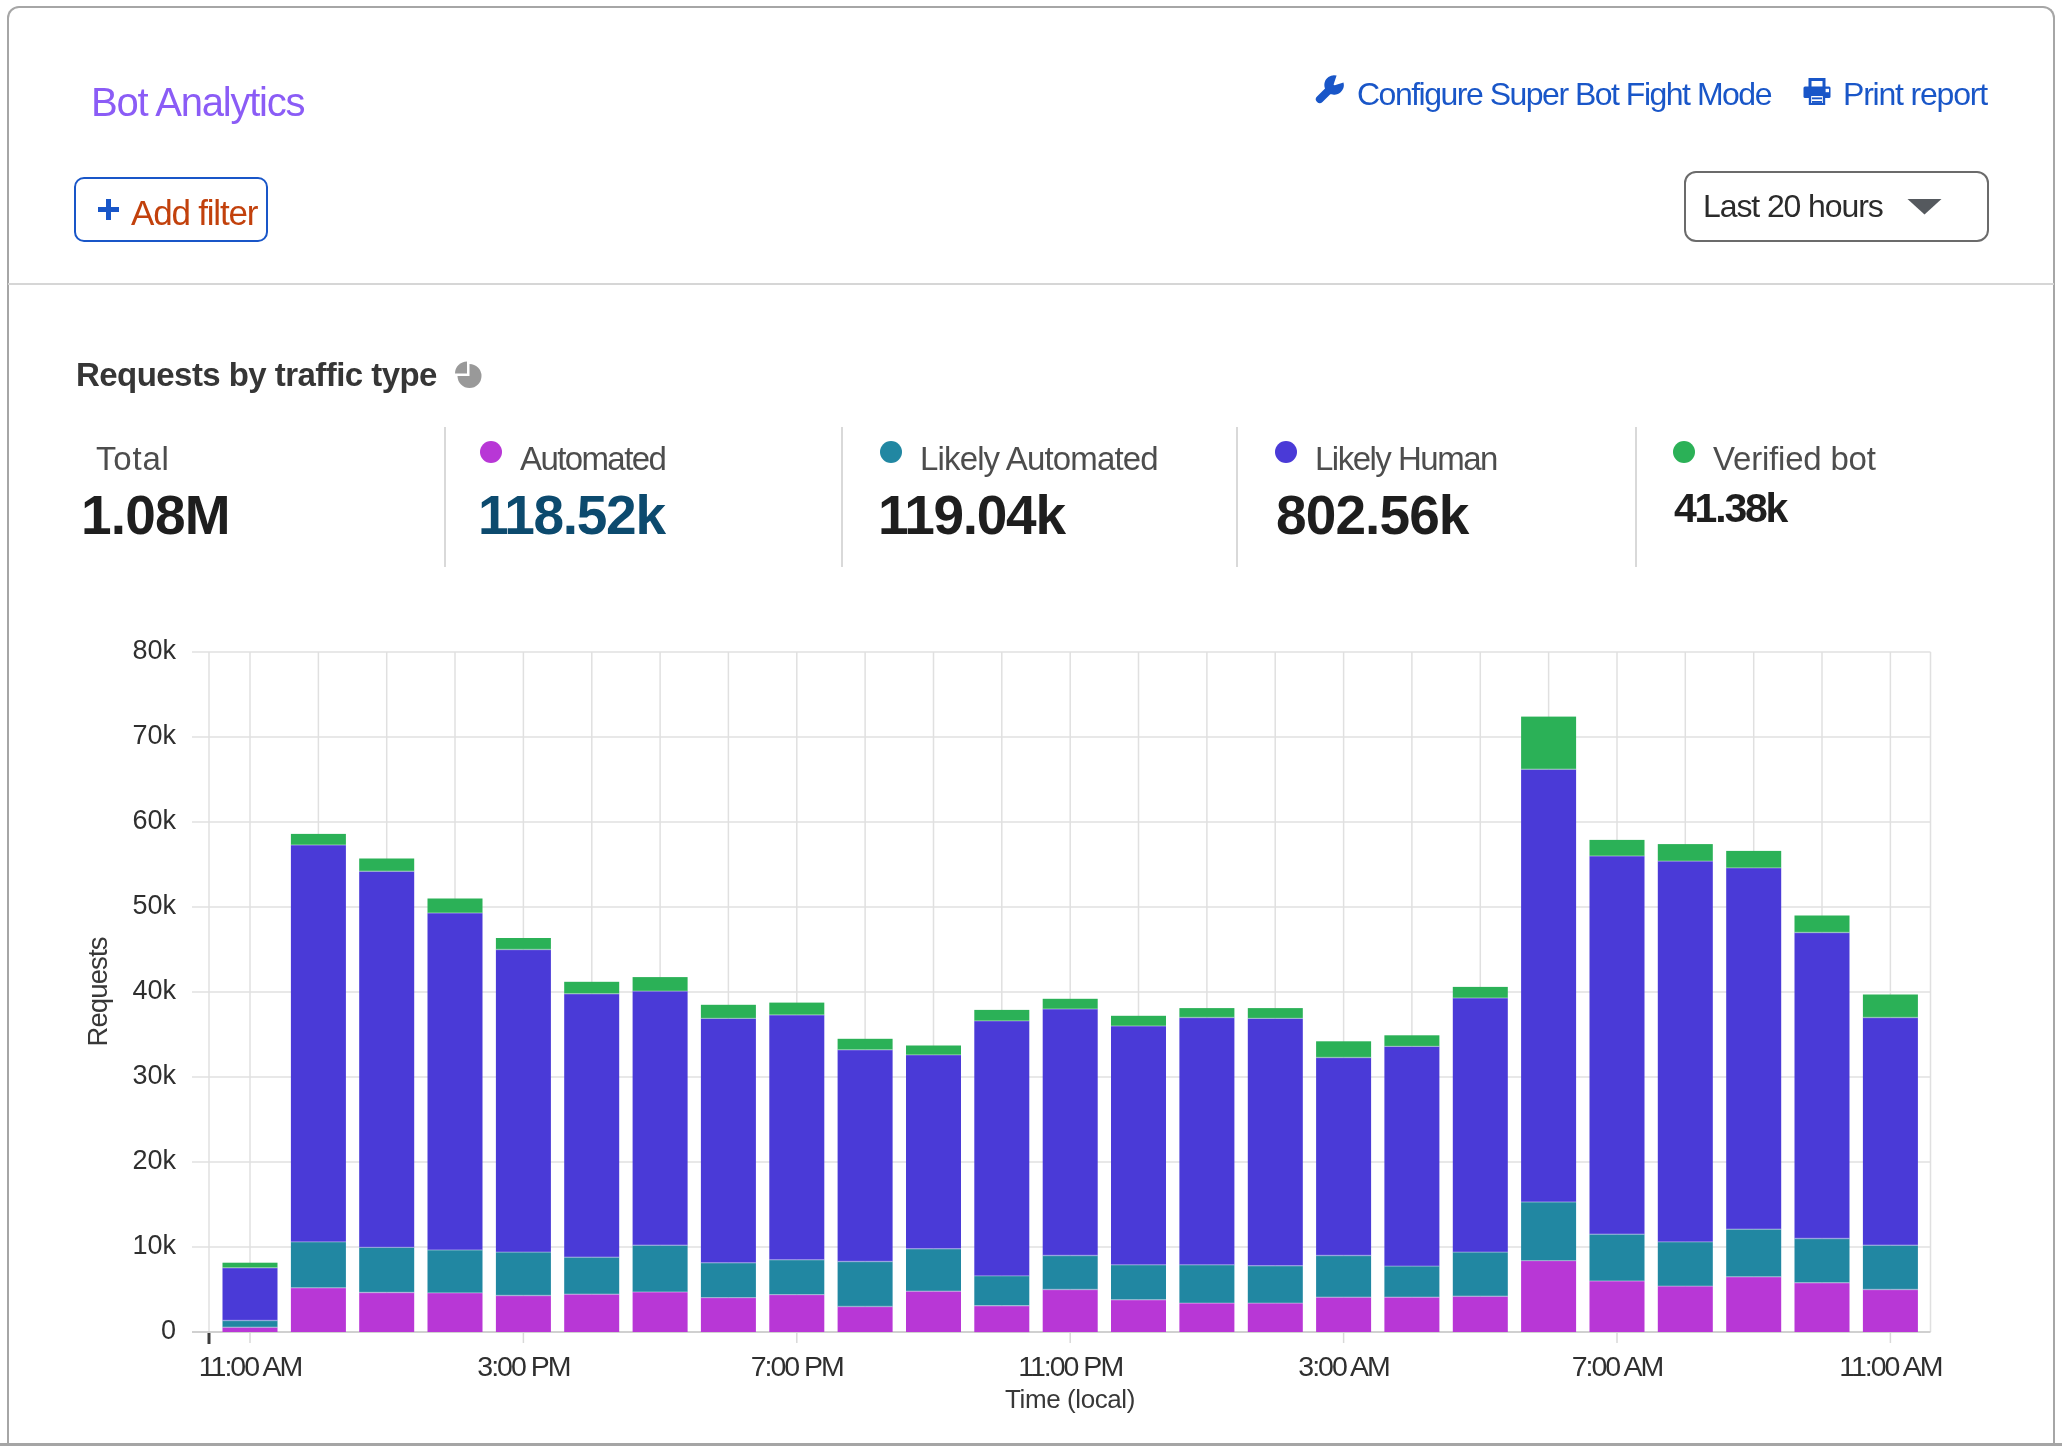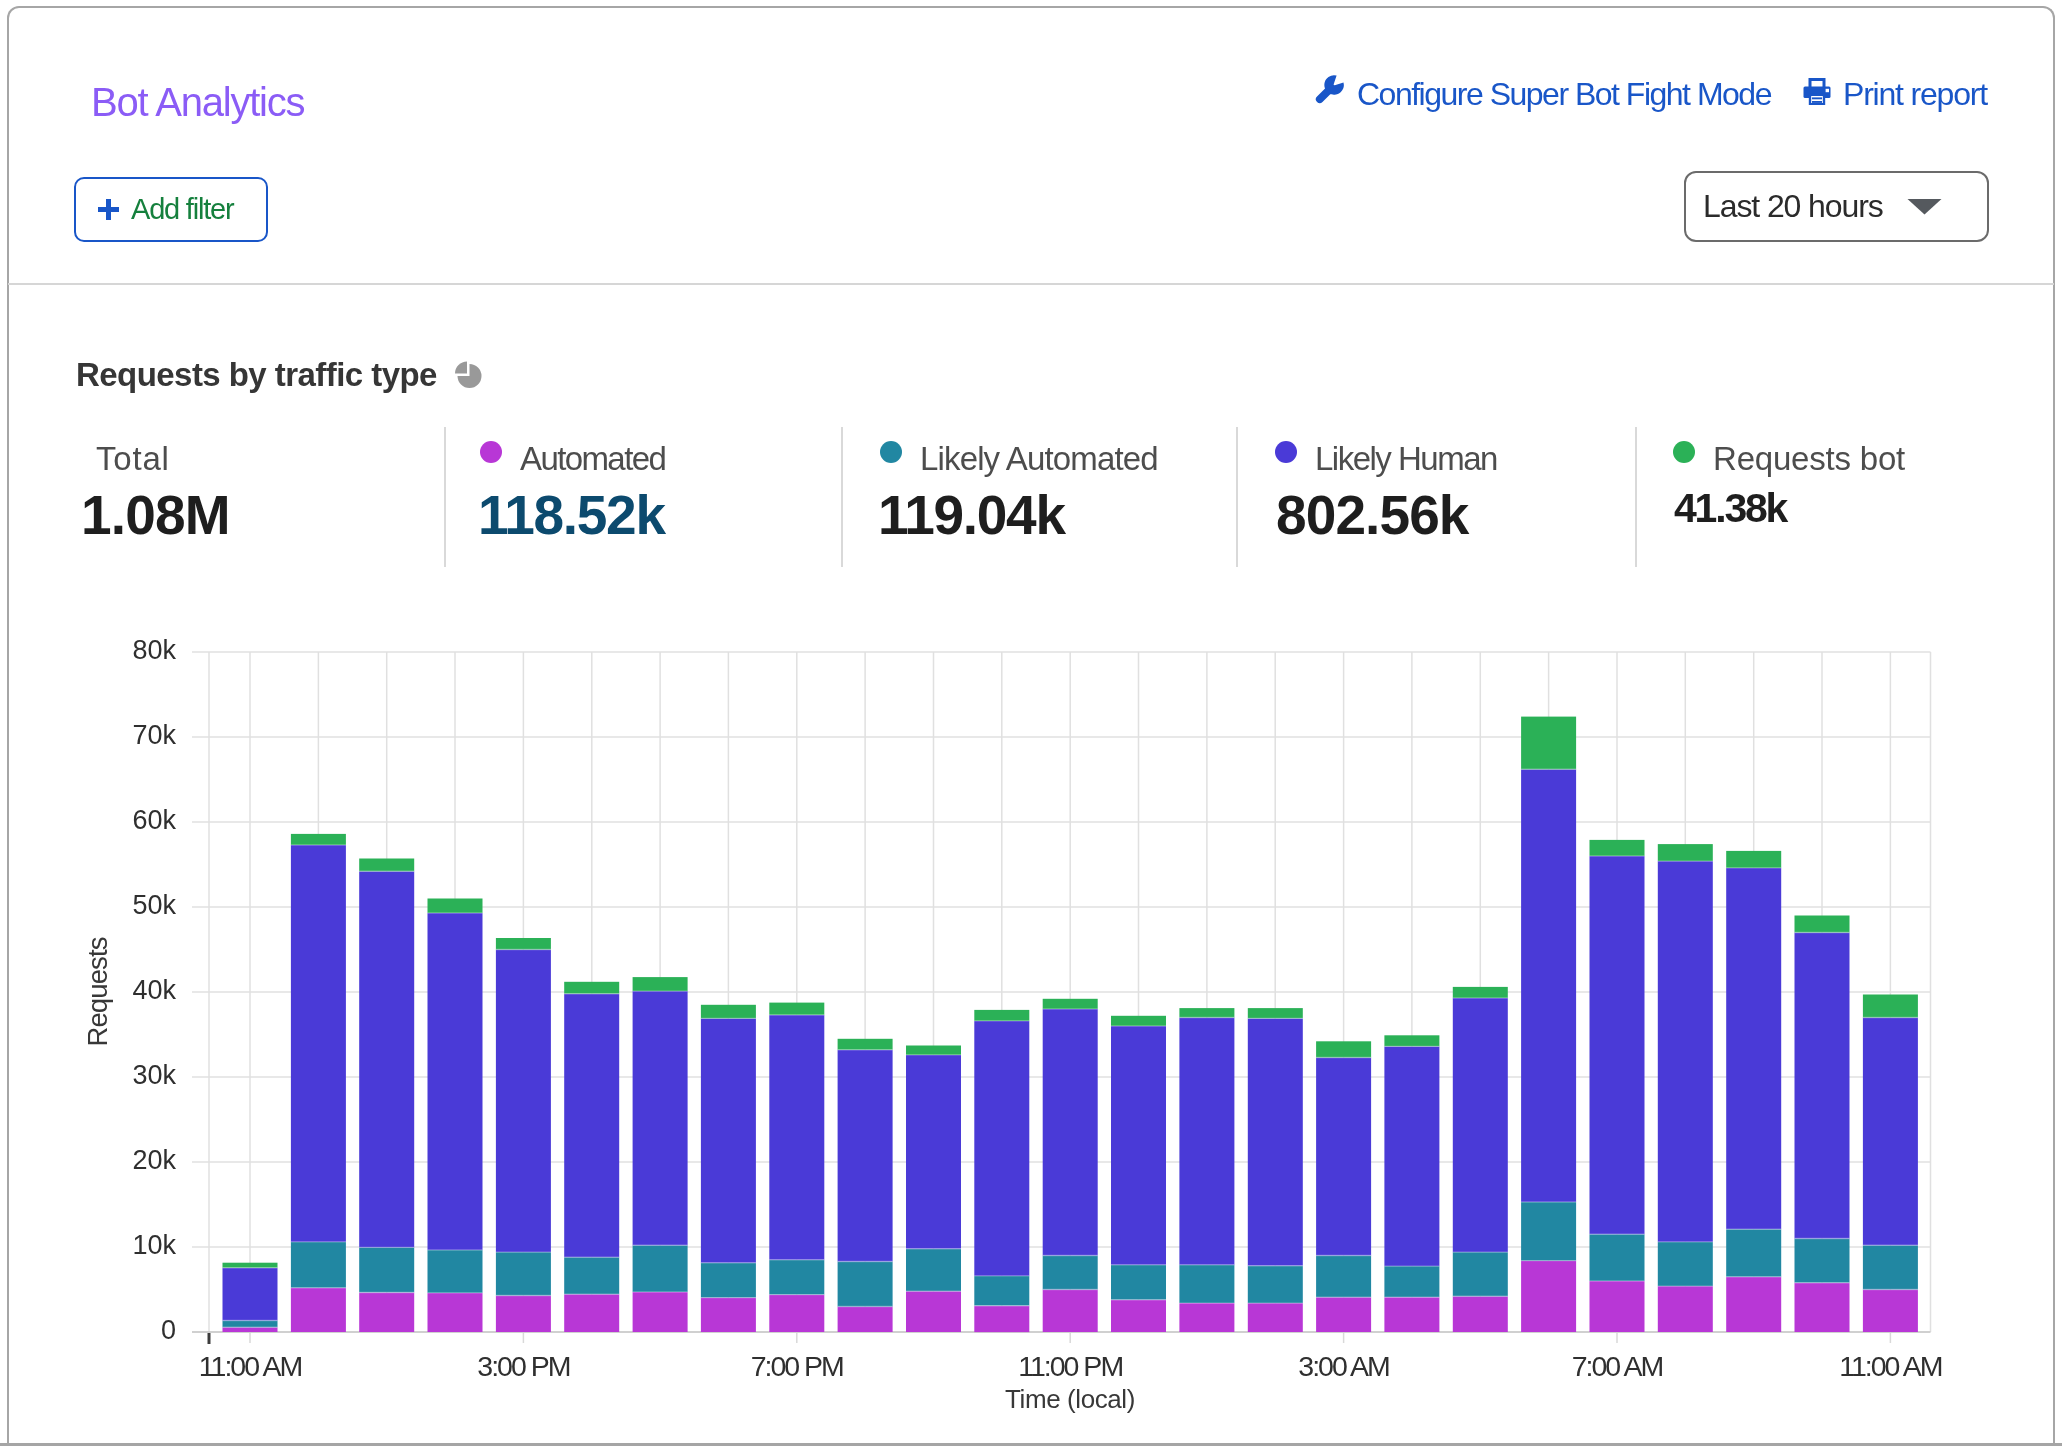--- a/index.html
+++ b/index.html
@@ -24,21 +24,21 @@
 <rect x="7" y="16.8" width="14" height="9.4" fill="#ffffff" stroke="#1956c8" stroke-width="2.4"></rect>
 <rect x="9" y="19.4" width="10" height="1.9" fill="#1956c8"></rect>
 <rect x="9" y="23" width="10" height="1.9" fill="#1956c8"></rect>
 </svg>
   <div style="position:absolute;left:1843px;top:78px;font-size:32px;letter-spacing:-1.2px;color:#1956c8;line-height:1;">Print report</div>
 
   <div style="position:absolute;left:74px;top:177px;width:194px;height:65px;border:2px solid #1956c8;border-radius:10px;"></div>
   <svg width="23" height="23" viewBox="0 0 23 23" style="position:absolute;left:97px;top:198px;">
     <path d="M11.5 1 V22 M1 11.5 H22" stroke="#1956c8" stroke-width="5"></path>
   </svg>
-  <div style="position:absolute;left:131px;top:195px;font-size:29px;letter-spacing:-1.2px;color:#15803d;line-height:1;">Add filter</div>
+  <div style="position:absolute;left:131px;top:195px;font-size:35px;letter-spacing:-1.2px;color:#c2410c;line-height:1;">Add filter</div>
 
   <div style="position:absolute;left:1684px;top:171px;width:305px;height:71px;border:2px solid #6b6b6b;border-radius:12px;"></div>
   <div style="position:absolute;left:1703px;top:190px;font-size:32px;letter-spacing:-1.1px;color:#2b2b2b;line-height:1;">Last 20 hours</div>
   <svg width="35" height="17" viewBox="0 0 35 17" style="position:absolute;left:1907px;top:198px;">
     <path d="M0.5 1 L17.5 16.5 L34.5 1 z" fill="#55595e"></path>
   </svg>
 
   <div style="position:absolute;left:8px;top:283px;width:2046px;height:2px;background:#d6d6d6;"></div>
 
   <div style="position:absolute;left:76px;top:358px;font-size:33px;font-weight:700;color:#363636;line-height:1;letter-spacing:-0.55px;">Requests by traffic type</div>
@@ -56,21 +56,21 @@
 <div style="position:absolute;left:480px;top:441px;width:22px;height:22px;border-radius:50%;background:#b837d6;"></div>
 <div style="position:absolute;left:520px;top:442px;font-size:33px;letter-spacing:-1.6px;color:#4d4d4d;line-height:1;">Automated</div>
 <div style="position:absolute;left:478px;top:488px;font-size:55px;font-weight:700;color:#0c4a6e;line-height:1;letter-spacing:-1.3px;">118.52k</div>
 <div style="position:absolute;left:880px;top:441px;width:22px;height:22px;border-radius:50%;background:#2187a2;"></div>
 <div style="position:absolute;left:920px;top:442px;font-size:33px;letter-spacing:-0.85px;color:#4d4d4d;line-height:1;">Likely Automated</div>
 <div style="position:absolute;left:878px;top:488px;font-size:55px;font-weight:700;color:#1e1e1e;line-height:1;letter-spacing:-1.3px;">119.04k</div>
 <div style="position:absolute;left:1275px;top:441px;width:22px;height:22px;border-radius:50%;background:#4a3ad7;"></div>
 <div style="position:absolute;left:1315px;top:442px;font-size:33px;letter-spacing:-1.5px;color:#4d4d4d;line-height:1;">Likely Human</div>
 <div style="position:absolute;left:1276px;top:488px;font-size:55px;font-weight:700;color:#1e1e1e;line-height:1;letter-spacing:-0.9px;">802.56k</div>
 <div style="position:absolute;left:1673px;top:441px;width:22px;height:22px;border-radius:50%;background:#2bb157;"></div>
-<div style="position:absolute;left:1713px;top:442px;font-size:33px;letter-spacing:-0.2px;color:#4d4d4d;line-height:1;">Requests bot</div>
+<div style="position:absolute;left:1713px;top:442px;font-size:33px;letter-spacing:-0.2px;color:#4d4d4d;line-height:1;">Verified bot</div>
 <div style="position:absolute;left:1674px;top:488px;font-size:41px;font-weight:700;color:#1e1e1e;line-height:1;letter-spacing:-2.2px;">41.38k</div>
 
   <svg width="2062" height="850" viewBox="0 600 2062 850" style="position:absolute;left:0;top:600px;" font-family="Liberation Sans, sans-serif">
 <line x1="192" y1="1247.0" x2="1930.5" y2="1247.0" stroke="#e0e0e0" stroke-width="1.5"></line>
 <line x1="192" y1="1162.0" x2="1930.5" y2="1162.0" stroke="#e0e0e0" stroke-width="1.5"></line>
 <line x1="192" y1="1077.0" x2="1930.5" y2="1077.0" stroke="#e0e0e0" stroke-width="1.5"></line>
 <line x1="192" y1="992.0" x2="1930.5" y2="992.0" stroke="#e0e0e0" stroke-width="1.5"></line>
 <line x1="192" y1="907.0" x2="1930.5" y2="907.0" stroke="#e0e0e0" stroke-width="1.5"></line>
 <line x1="192" y1="822.0" x2="1930.5" y2="822.0" stroke="#e0e0e0" stroke-width="1.5"></line>
 <line x1="192" y1="737.0" x2="1930.5" y2="737.0" stroke="#e0e0e0" stroke-width="1.5"></line>

